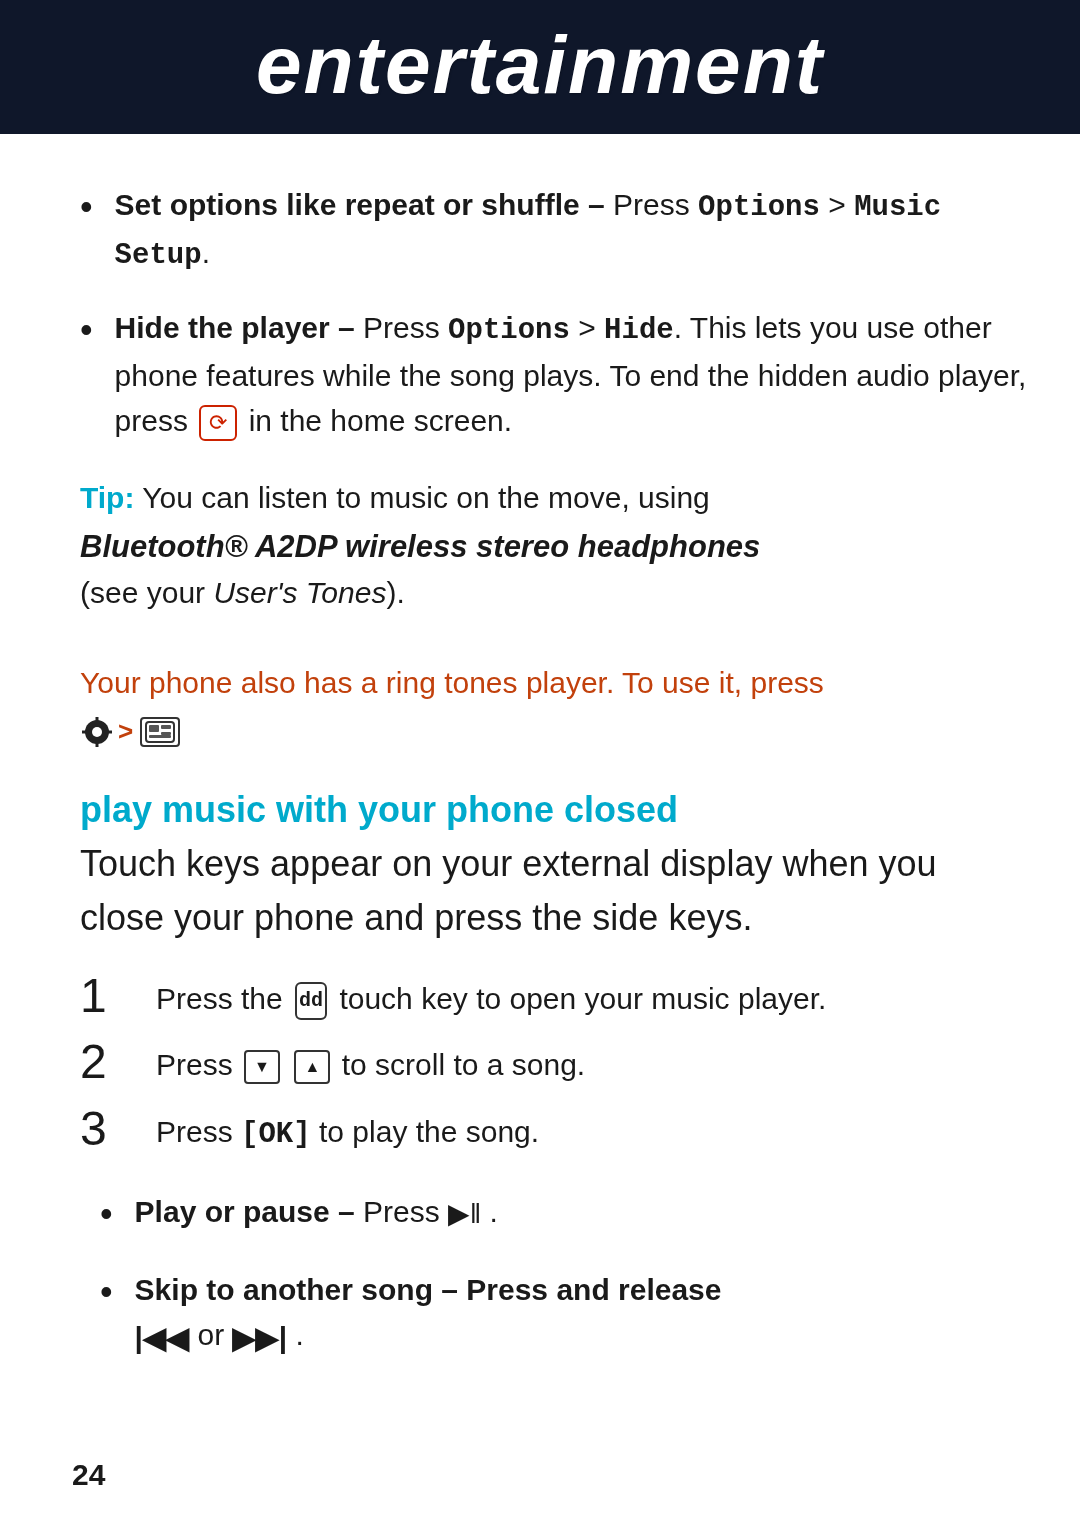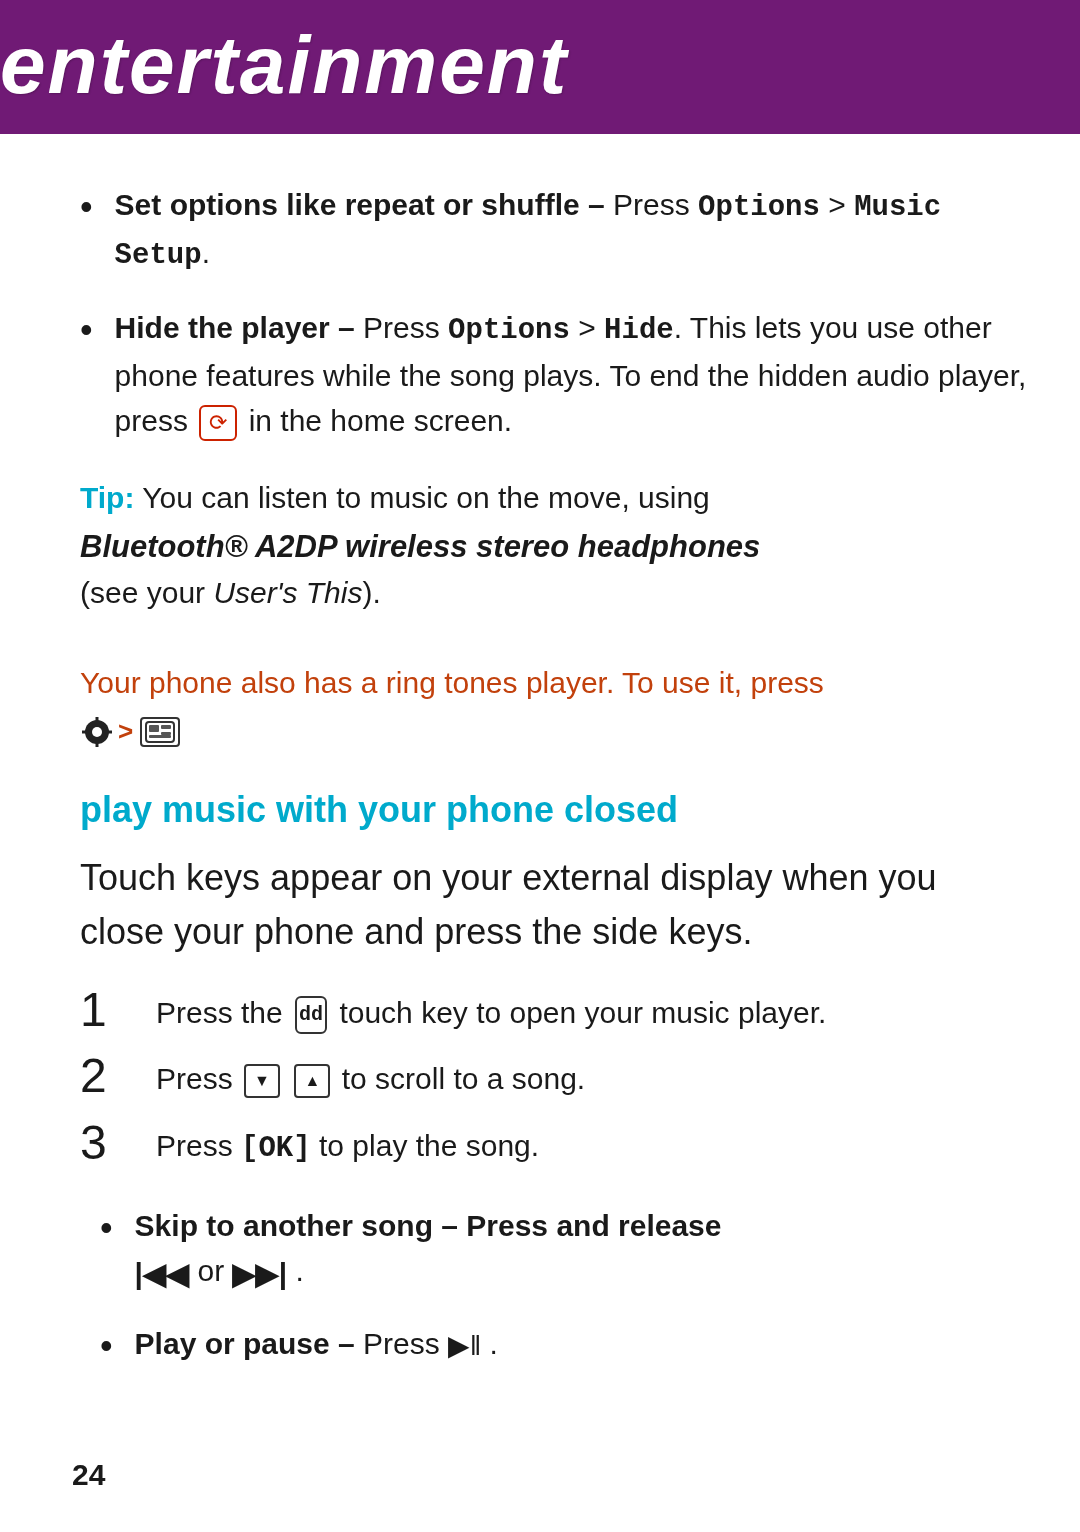--- a/index.html
+++ b/index.html
@@ -11,24 +11,24 @@
     body {
       width: 1080px;
       min-height: 1532px;
       background: #ffffff;
       font-family: 'Arial', sans-serif;
       color: #1a1a1a;
       position: relative;
     }
 
     .page-header {
-      background: #701a75;
+      background: #0f172a;
       width: 100%;
       padding: 18px 0 22px 0;
-      text-align: left;
+      text-align: center;
     }
 
     .page-header h1 {
       font-size: 82px;
       font-weight: 900;
       color: #ffffff;
       letter-spacing: 2px;
       font-style: italic;
       text-shadow: 1px 1px 2px rgba(0,0,0,0.2);
     }
@@ -95,21 +95,21 @@
       font-size: 30px;
       line-height: 1.6;
       margin-bottom: 36px;
       color: #c2410c;
     }
 
     .section-heading {
       color: #00aacc;
       font-size: 36px;
       font-weight: 700;
-      margin-bottom: 20px;
+      margin-bottom: 6px;
     }
 
     .touch-keys-desc {
       font-size: 36px;
       line-height: 1.5;
       margin-bottom: 25px;
     }
 
     .numbered-steps {
       list-style: none;
@@ -269,21 +269,21 @@
         <span> Press </span><span class="code-font">Options</span><span> &gt; </span><span class="code-font">Hide</span><span>. This lets you use other phone features while the song plays. To end the hidden audio player, press </span><span class="icon-home">⟳</span><span> in the home screen.</span>
       </span>
     </li>
   </ul>
 
   <div class="tip-section">
     <span class="tip-label">Tip:</span>
     <span> You can listen to music on the move, using</span>
     <div class="tip-bold-line">Bluetooth® A2DP wireless stereo headphones</div>
     <div>
-      <span>(see your </span><span class="tip-italic">User's This</span><span>).</span>
+      <span>(see your </span><span class="tip-italic">User's Tones</span><span>).</span>
     </div>
   </div>
 
   <div class="ring-tones-section">
     <span>Your phone also has a ring tones player. To use it, press</span>
     <div class="nav-line">
 
       <span style="display:inline-flex;align-items:center;vertical-align:middle;">
         <svg width="34" height="34" viewBox="0 0 34 34" style="vertical-align:middle;">
           <circle cx="17" cy="17" r="12" fill="#222"></circle>
@@ -337,34 +337,34 @@
       <span class="step-content">
         <span>Press </span><span class="code-font">[OK]</span><span> to play the song.</span>
       </span>
     </li>
   </ol>
 
   <ul class="sub-bullets">
     <li>
       <span></span>
       <span>
+        <span class="bold-text">Play or pause –</span>
+        <span> Press </span>
+        <span class="play-pause-symbol">▶‖</span>
+        <span>.</span>
+      </span>
+    </li>
+    <li>
+      <span></span>
+      <span>
         <span class="bold-text">Skip to another song – Press and release</span>
         <br>
         <span class="skip-symbol" style="font-size:30px;">|◀◀</span>
         <span style="font-size:30px;"> or </span>
         <span class="skip-symbol" style="font-size:30px;">▶▶|</span>
         <span style="font-size:30px;">.</span>
       </span>
     </li>
-    <li>
-      <span></span>
-      <span>
-        <span class="bold-text">Play or pause –</span>
-        <span> Press </span>
-        <span class="play-pause-symbol">▶‖</span>
-        <span>.</span>
-      </span>
-    </li>
   </ul>
 
 </div>
 
 <div class="page-number">24</div>
 
 </body></html>

